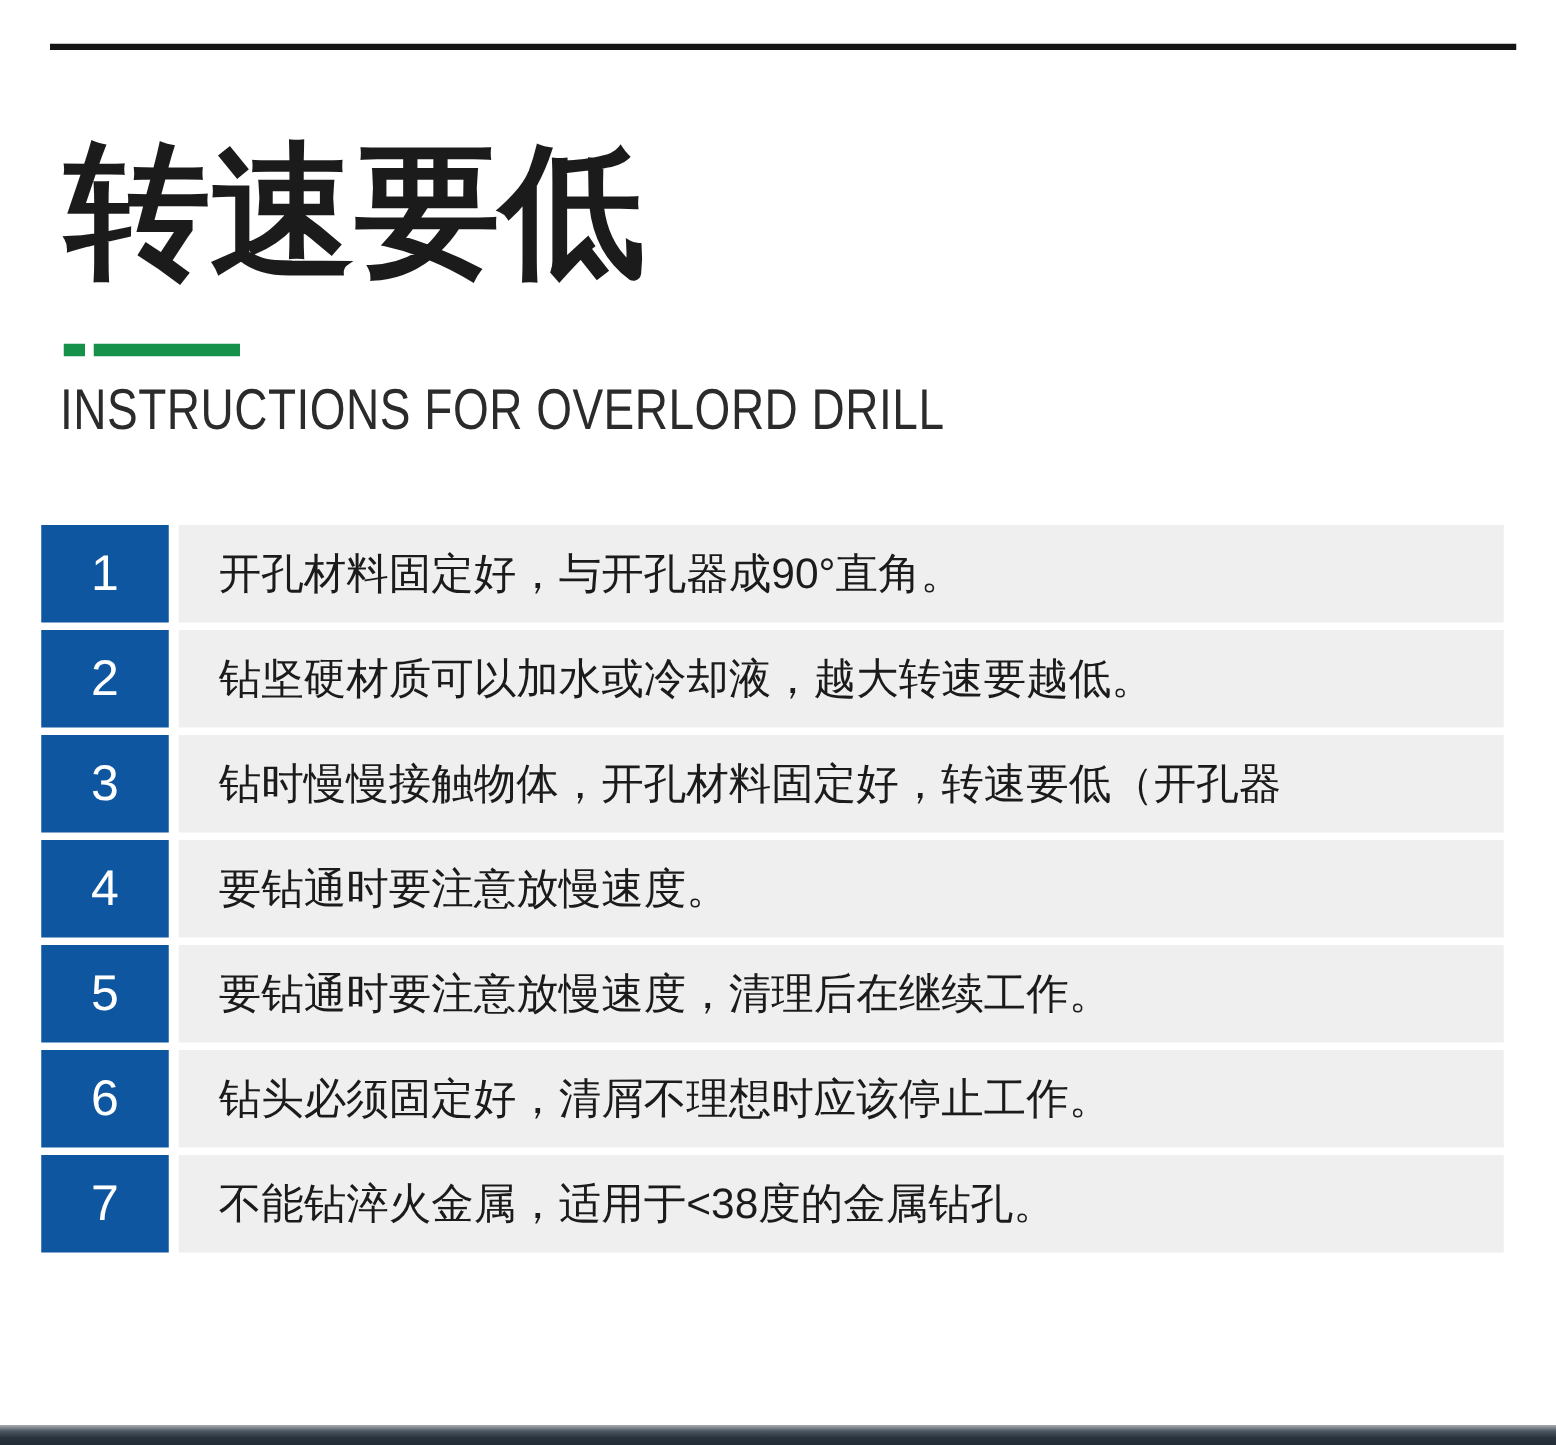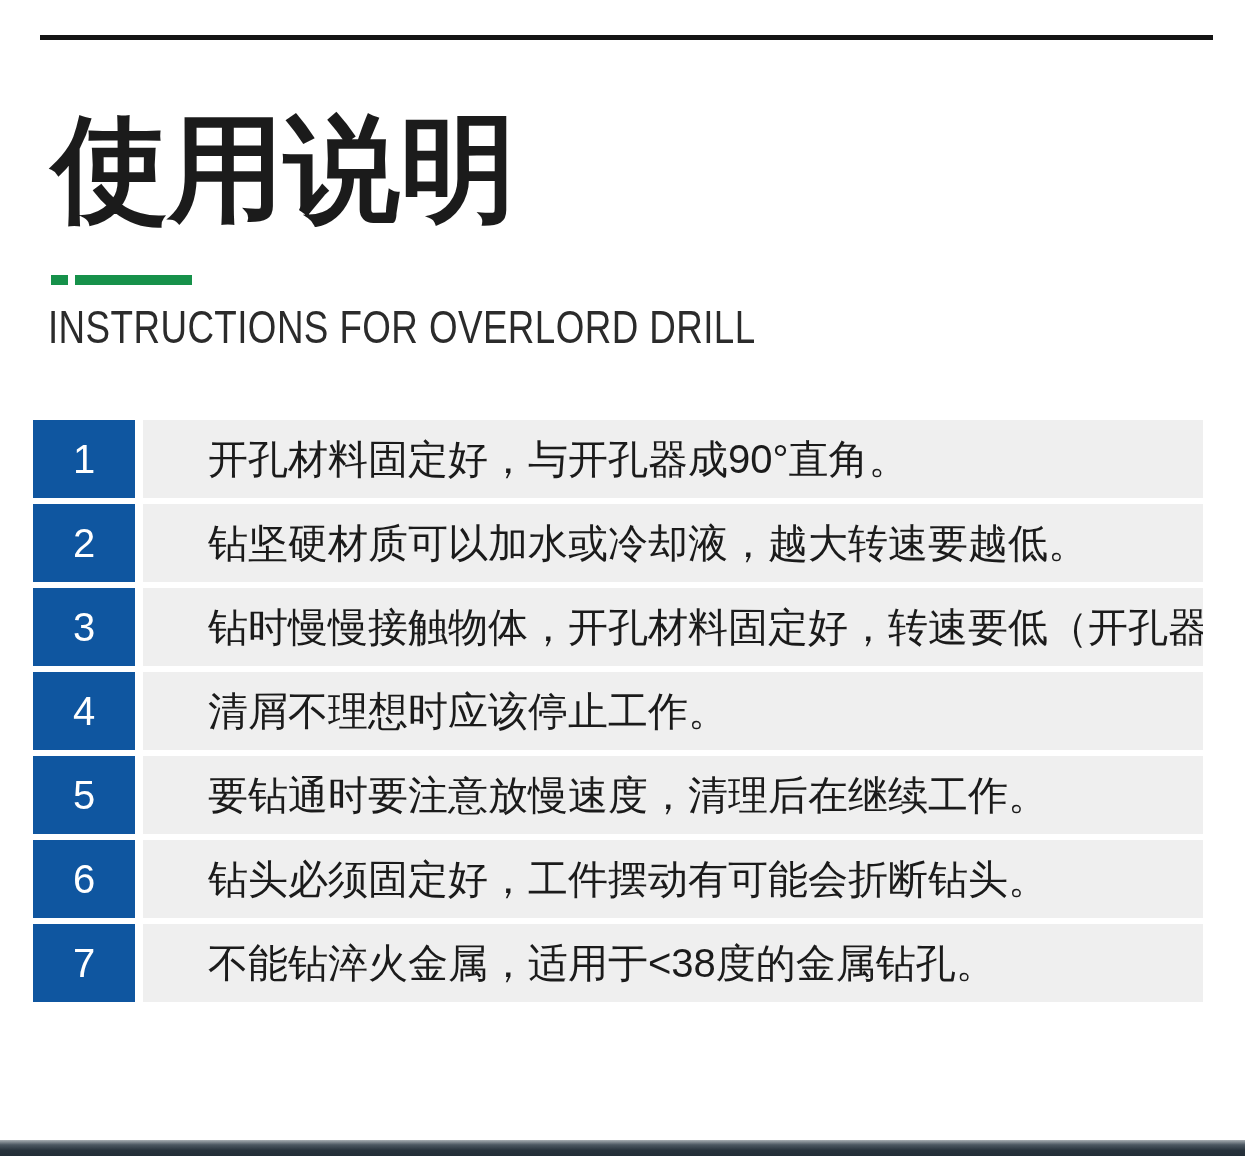--- a/index.html
+++ b/index.html
@@ -78,42 +78,42 @@
   .row.ghost .num-cell{
     background:transparent;
     color:transparent;
   }
   .row-content{
     flex:1;
     margin-left:8px;
     background:var(--row-gray);
     display:flex;
     align-items:center;
-    padding-left:65px;
-    font-size:40px;
+    padding-left:32px;
+    font-size:34px;
     color:var(--text-dark);
     white-space:nowrap;
     overflow:hidden;
   }
   .footer-bar{
     position:absolute;
     left:0; bottom:0;
     width:100%; height:16px;
     background:linear-gradient(180deg,#a8aeb3 0%,#4d holder 0%) ;
     background:linear-gradient(180deg,#a8aeb3 0%,#4d5862 30%,#27323c 65%,#222d37 100%);
   }
 </style>
 </head>
 <body>
 
 <div class="page">
 
   <div class="top-rule"></div>
 
-  <div class="title">使用说明</div>
+  <div class="title">转速要低</div>
 
   <div class="accent sq"></div>
   <div class="accent bar"></div>
 
   <div class="subtitle">INSTRUCTIONS FOR OVERLORD DRILL</div>
 
   <div class="list">
 
     <div class="row">
       <div class="num-cell">1</div>
@@ -126,31 +126,31 @@
     </div>
 
     <div class="row">
       <div class="num-cell">3</div>
       <div class="row-content">钻时慢慢接触物体，开孔材料固定好，转速要低（开孔器</div>
     </div>
 
 
     <div class="row">
       <div class="num-cell">4</div>
-      <div class="row-content">清屑不理想时应该停止工作。</div>
+      <div class="row-content">要钻通时要注意放慢速度。</div>
     </div>
 
     <div class="row">
       <div class="num-cell">5</div>
       <div class="row-content">要钻通时要注意放慢速度，清理后在继续工作。</div>
     </div>
 
     <div class="row">
       <div class="num-cell">6</div>
-      <div class="row-content">钻头必须固定好，工件摆动有可能会折断钻头。</div>
+      <div class="row-content">钻头必须固定好，清屑不理想时应该停止工作。</div>
     </div>
 
     <div class="row">
       <div class="num-cell">7</div>
       <div class="row-content">不能钻淬火金属，适用于&lt;38度的金属钻孔。</div>
     </div>
 
   </div>
 
   <div class="footer-bar"></div>

